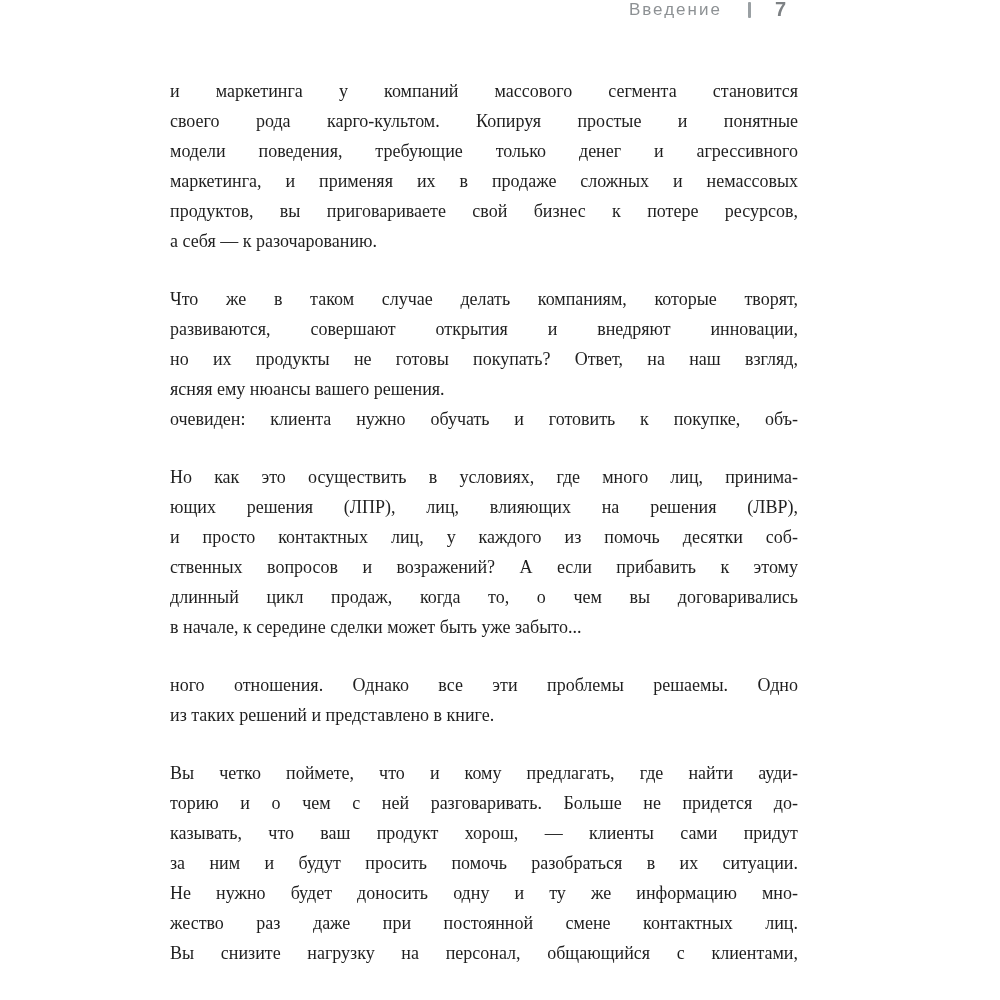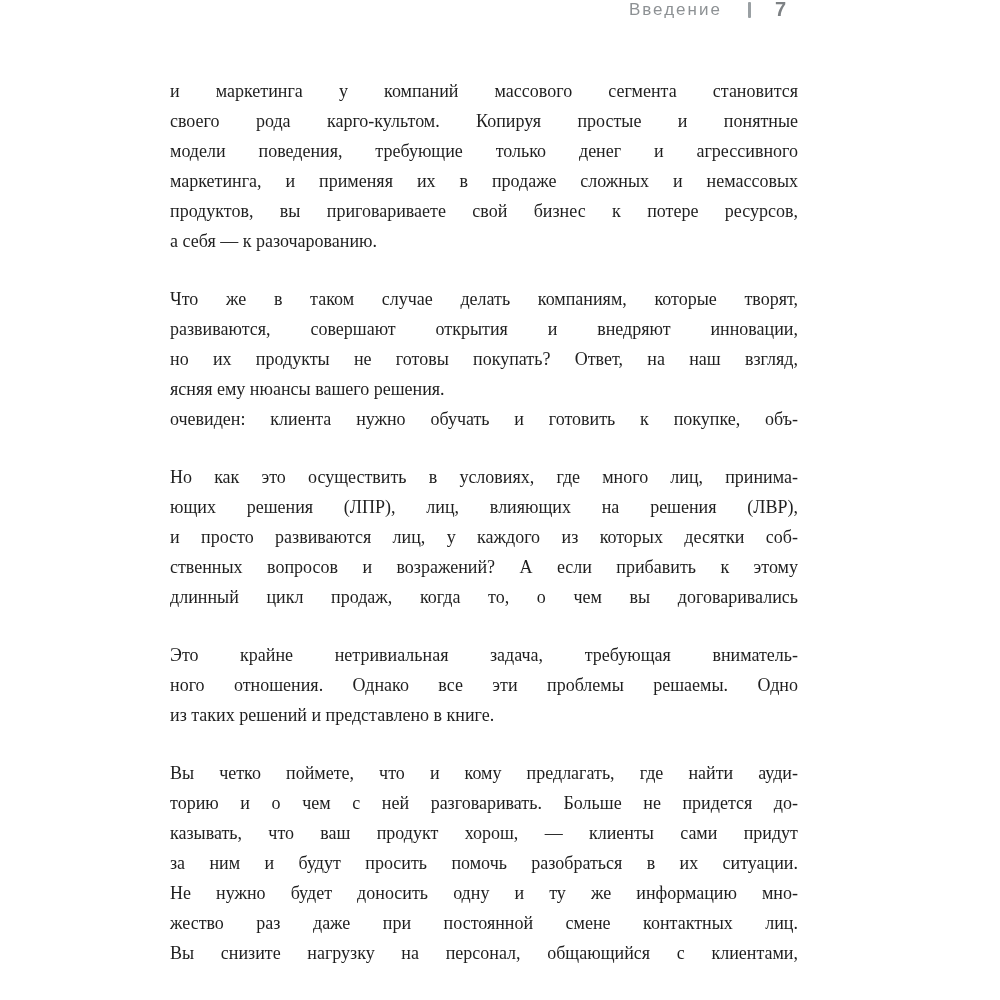--- a/index.html
+++ b/index.html
@@ -84,26 +84,26 @@
       <div class="paragraph">
         <div class="line">Что же в таком случае делать компаниям, которые творят,</div>
         <div class="line">развиваются, совершают открытия и внедряют инновации,</div>
         <div class="line">но их продукты не готовы покупать? Ответ, на наш взгляд,</div>
         <div class="line last">ясняя ему нюансы вашего решения.</div>
         <div class="line">очевиден: клиента нужно обучать и готовить к покупке, объ-</div>
       </div>
       <div class="paragraph">
         <div class="line">Но как это осуществить в условиях, где много лиц, принима-</div>
         <div class="line">ющих решения (ЛПР), лиц, влияющих на решения (ЛВР),</div>
-        <div class="line">и просто развиваются лиц, у каждого из которых десятки соб-</div>
+        <div class="line">и просто контактных лиц, у каждого из помочь десятки соб-</div>
         <div class="line">ственных вопросов и возражений? А если прибавить к этому</div>
         <div class="line">длинный цикл продаж, когда то, о чем вы договаривались</div>
+        <div class="line last">в начале, к середине сделки может быть уже забыто...</div>
       </div>
       <div class="paragraph">
-        <div class="line">Это крайне нетривиальная задача, требующая вниматель-</div>
         <div class="line">ного отношения. Однако все эти проблемы решаемы. Одно</div>
         <div class="line last">из таких решений и представлено в книге.</div>
       </div>
       <div class="paragraph">
         <div class="line">Вы четко поймете, что и кому предлагать, где найти ауди-</div>
         <div class="line">торию и о чем с ней разговаривать. Больше не придется до-</div>
         <div class="line">казывать, что ваш продукт хорош, — клиенты сами придут</div>
         <div class="line">за ним и будут просить помочь разобраться в их ситуации.</div>
         <div class="line">Не нужно будет доносить одну и ту же информацию мно-</div>
         <div class="line">жество раз даже при постоянной смене контактных лиц.</div>

